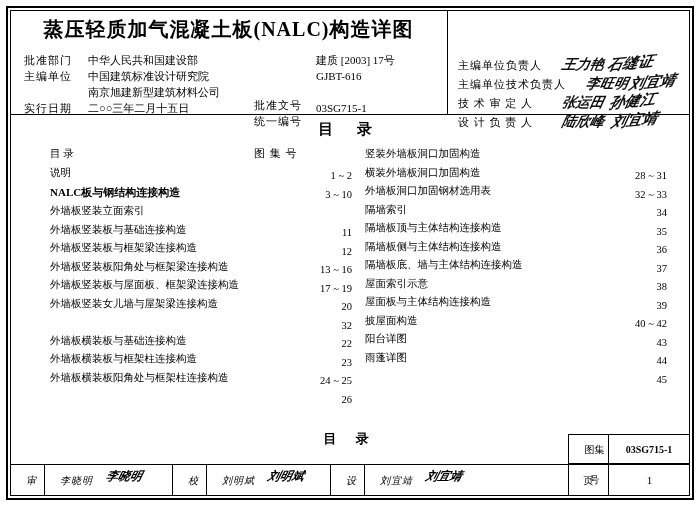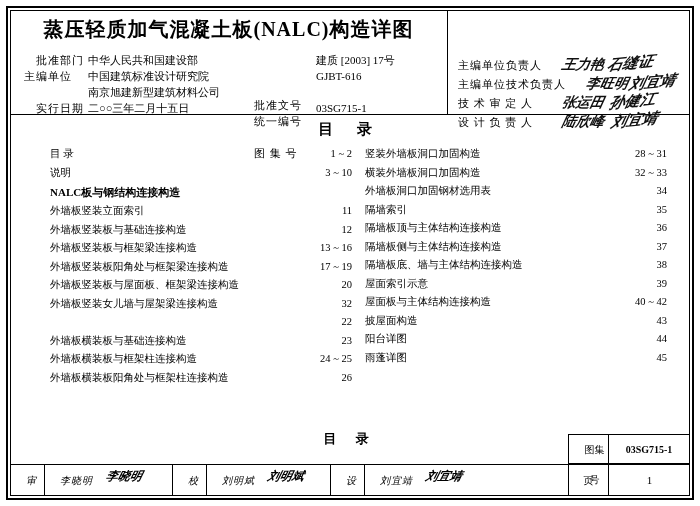--- a/index.html
+++ b/index.html
@@ -10,42 +10,42 @@
 
   
   .header{position:absolute;left:10px;top:10px;right:10px;height:105px;border-bottom:1px solid #000;box-sizing:border-box;}
   .hdr-left{position:absolute;left:0;top:0;width:438px;height:100%;border-right:1px solid #000;box-sizing:border-box;}
   .hdr-right{position:absolute;left:438px;top:0;right:0;height:100%;box-sizing:border-box;margin-top:40px;}
 
   .doc-title{position:absolute;left:0;right:0;top:6px;text-align:center;font-size:20px;font-weight:bold;letter-spacing:1px;}
 
   .meta{position:absolute;left:14px;top:42px;right:6px;font-size:11px;line-height:16px;}
   .mrow{position:relative;height:16px;}
-  .mlab{position:absolute;left:12px;width:62px;letter-spacing:1px;}
+  .mlab{position:absolute;left:0;width:62px;letter-spacing:1px;}
   .mval{position:absolute;left:64px;}
   .mlab2{position:absolute;left:230px;width:60px;letter-spacing:1px;margin-top:45px;}
   .mval2{position:absolute;left:292px;}
   .two-line-label{position:absolute;left:0;width:62px;letter-spacing:1px;}
 
   .sig-row{position:relative;height:19px;font-size:11px;margin-left:10px;}
   .sig-lab{position:absolute;left:0;letter-spacing:1px;}
   .sig-hand{position:absolute;font-family:"DejaVu Serif",serif;font-style:italic;font-weight:bold;color:#111;}
   .hand1{left:104px;top:-2px;font-size:14px;transform:skewX(-12deg);}
   .hand2{left:150px;top:-4px;font-size:15px;transform:skewX(-18deg) rotate(-6deg);}
 
   
   .catalog-title{position:absolute;left:0;right:0;top:120px;text-align:center;font-size:15px;font-weight:bold;letter-spacing:10px;}
 
   .cat{position:absolute;top:145px;left:10px;right:10px;height:290px;font-size:10.5px;}
   .col{position:absolute;top:0;width:310px;}
   .colL{left:40px;}
   .colR{left:355px;}
   .citem{position:relative;height:18.5px;line-height:18.5px;white-space:nowrap;}
   .cname{position:absolute;left:0;}
-  .cpage{position:absolute;right:8px;text-align:right;}
+  .cpage{position:absolute;right:8px;text-align:right;margin-top:22px;}
   .csub{position:relative;height:20px;line-height:20px;font-weight:bold;font-size:11px;}
 
   
   .foot-title{position:absolute;left:10px;right:10px;bottom:58px;text-align:center;font-size:13px;font-weight:bold;letter-spacing:8px;}
   .foot-code-box{position:absolute;right:10px;bottom:42px;width:122px;height:30px;}
   .fcb-l{position:absolute;left:0;top:0;width:40px;height:30px;border:1px solid #000;border-right:none;box-sizing:border-box;text-align:center;line-height:30px;font-size:10px;padding-left:12px;}
   .fcb-r{position:absolute;left:40px;top:0;width:82px;height:30px;border:1px solid #000;box-sizing:border-box;text-align:center;line-height:30px;font-size:10px;font-weight:bold;}
 
   .signbar{position:absolute;left:10px;right:10px;bottom:10px;height:32px;border-top:1px solid #000;box-sizing:border-box;}
   .sb-cell{position:absolute;top:0;height:31px;font-size:10px;line-height:31px;box-sizing:border-box;}

